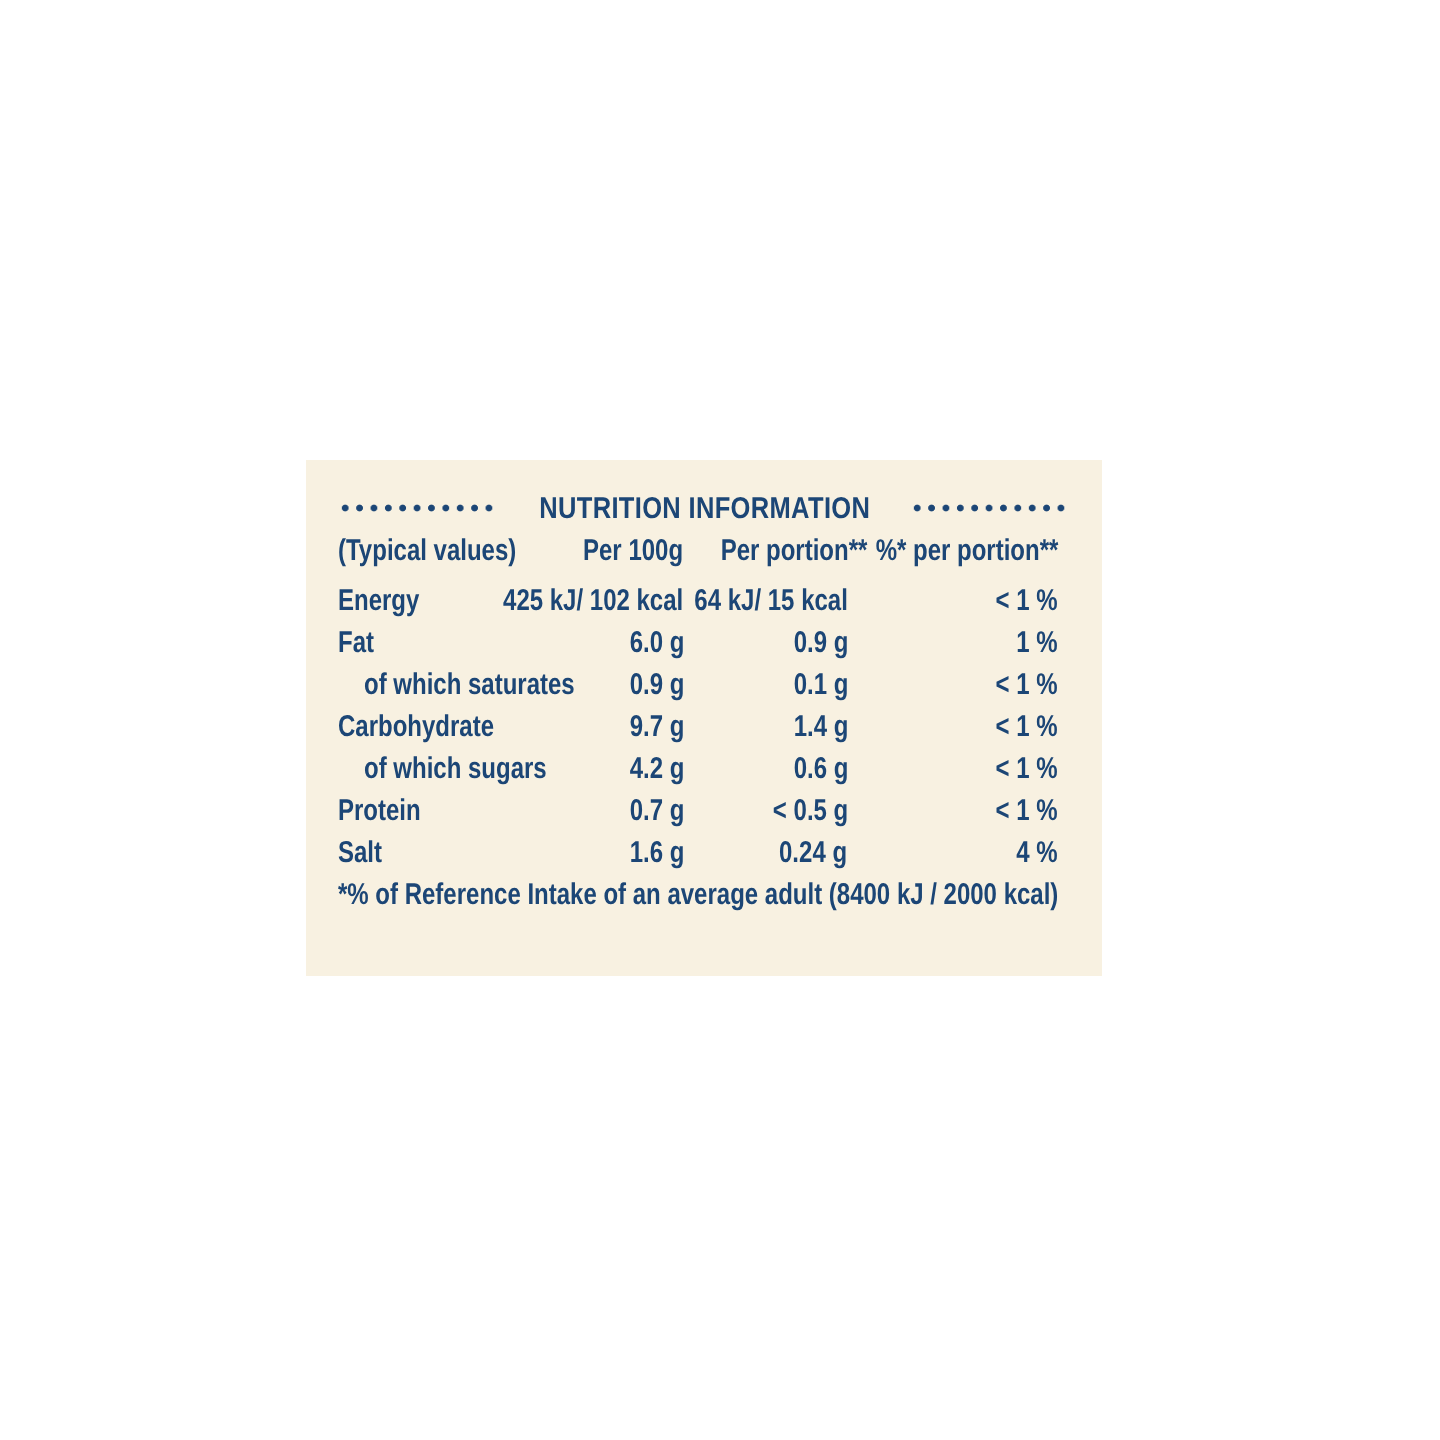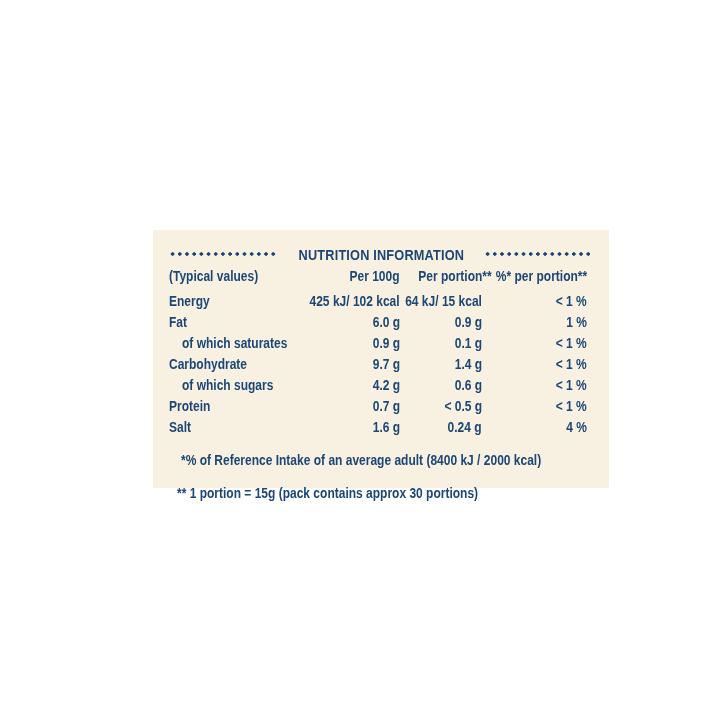--- a/index.html
+++ b/index.html
@@ -2,21 +2,21 @@
 <html style="--text: #1c4676; --panel-bg: #f8f1e1; --page-bg: #ffffff;"><head>
 <meta charset="utf-8">
 <style>
   html,body{margin:0;padding:0;}
   .page{
     position:relative;width:720px;height:720px;overflow:hidden;
     background:var(--page-bg,#ffffff);
     font-family:"Liberation Sans",sans-serif;
   }
   .panel{
-    position:absolute;left:153px;top:230px;width:456px;height:258px;
+    position:absolute;left:153px;top:230px;width:398px;height:258px;
     box-sizing:border-box;padding:13px 16px 8px 16px;
     background:var(--panel-bg,#f8f1e1);
     color:var(--text,#1c4676);
     font-weight:700;
   }
   .txt{display:inline-block;transform:scaleX(0.8);transform-origin:left center;white-space:nowrap;}
   .title-row{display:flex;align-items:center;height:22px;}
   .title{
     font-size:15px;margin:0;flex:0 0 auto;letter-spacing:0.2px;
     display:inline-block;transform:scaleX(0.85);transform-origin:center center;white-space:nowrap;
@@ -29,21 +29,21 @@
   .dots:first-child{margin-left:0;}
   .dots:last-child{margin-right:0;}
   .row{position:relative;height:21px;line-height:21px;font-size:15px;text-decoration:underline;}
   .row.first{margin-top:4px;}
   .label.indent{margin-left:13px;}
   .val{position:absolute;top:0;white-space:nowrap;display:inline-block;transform:scaleX(0.8);transform-origin:right center;}
   .v2{right:193px;}
   .v3{right:111px;}
   .v3h{right:101px;}
   .v4{right:6px;}
-  .footnote{margin:12px;font-size:15px;line-height:21px;}
+  .footnote{margin:0;font-size:15px;line-height:21px;}
   .fn2{margin-left:8px;}
 </style>
 </head>
 <body>
 
 <div class="page">
   <section class="panel">
 
     <div class="title-row">
       <span class="dots"></span>
@@ -101,16 +101,15 @@
     </div>
 
     <div class="row">
       <span class="label txt">Salt</span>
       <span class="val v2">1.6 g</span>
       <span class="val v3">0.24 g</span>
       <span class="val v4">4 %</span>
     </div>
 
     <p class="footnote"><span class="txt">*% of Reference Intake of an average adult (8400 kJ / 2000 kcal)</span></p>
-    <p class="footnote fn2"><span class="txt">** 1 portion = 15g (pack contains approx 30 portions)</span></p>
 
   </section>
 </div>
 
 </body></html>

